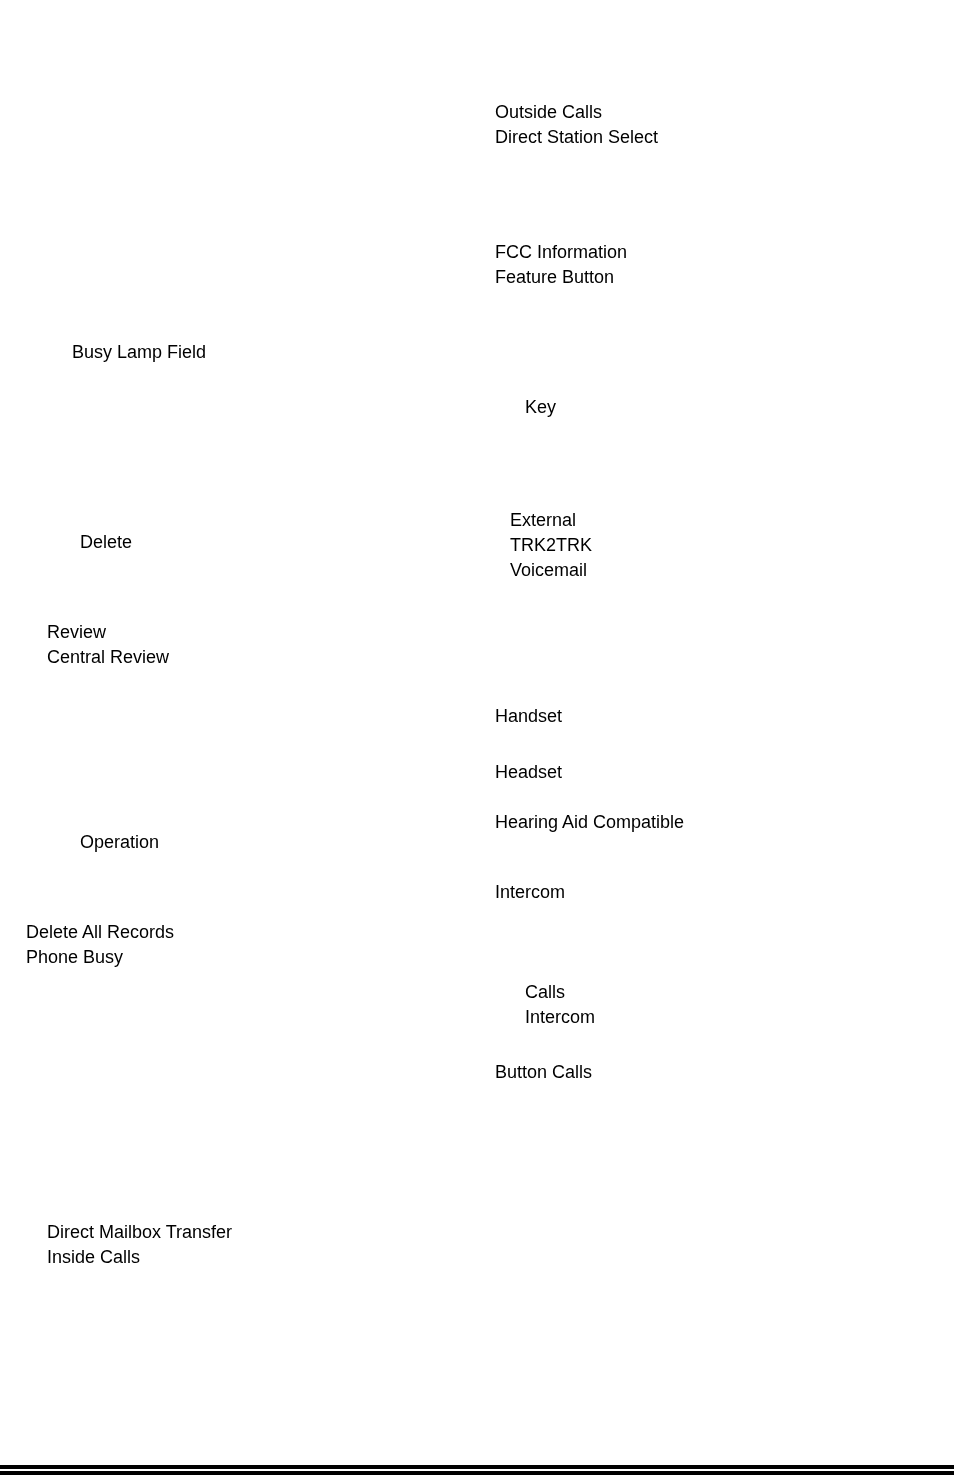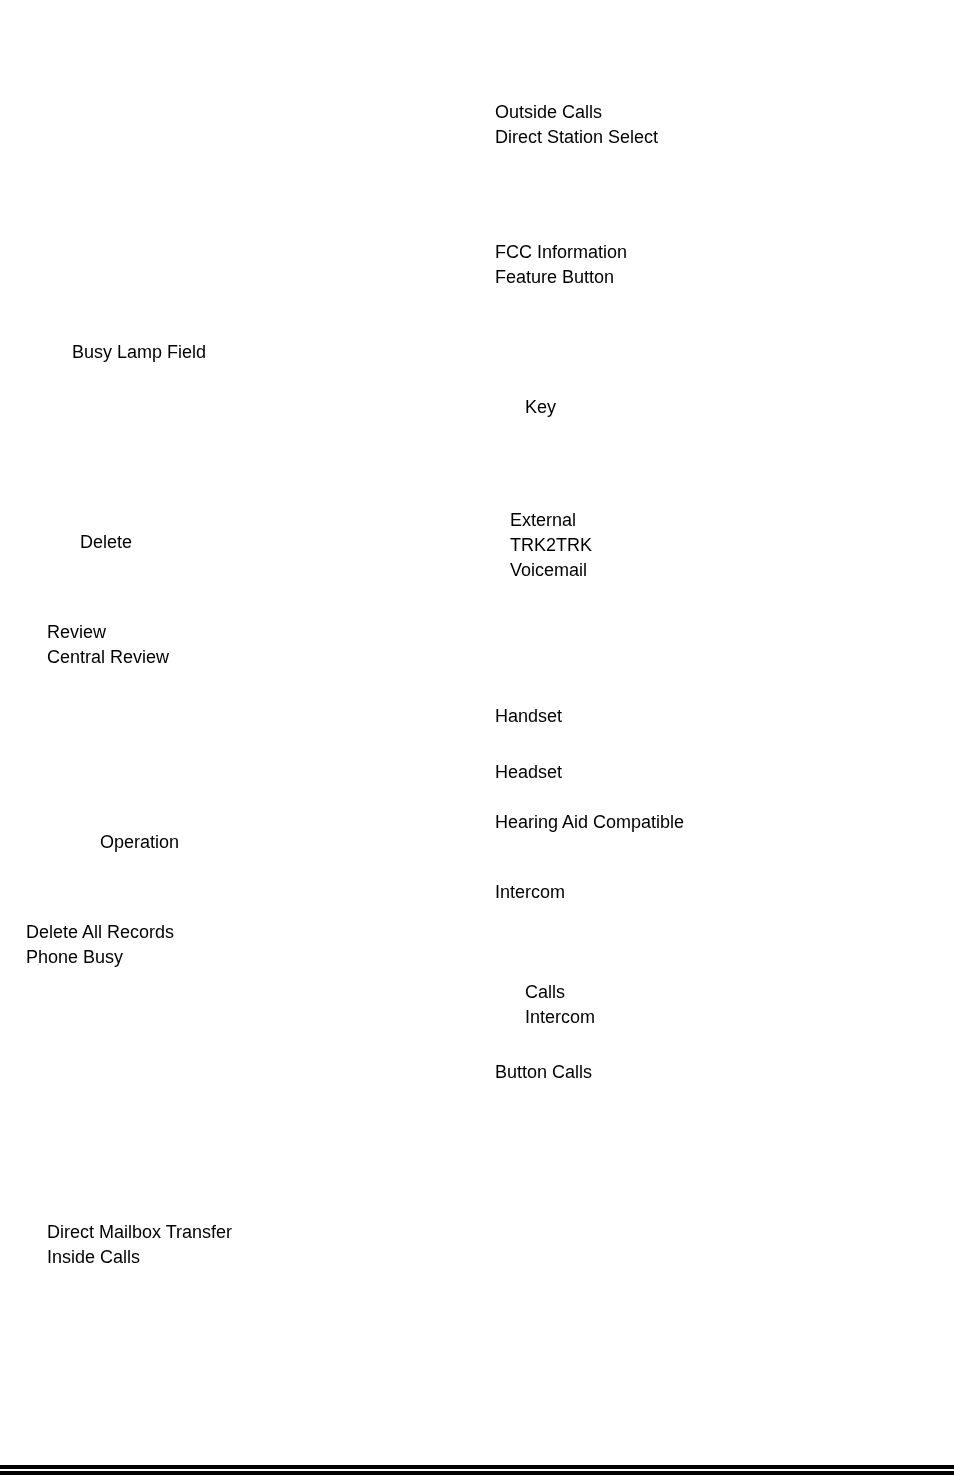--- a/index.html
+++ b/index.html
@@ -81,21 +81,21 @@
     <div class="text-item" style="top: 704px; left: 495px;">
       <div style="line-height: 1.4;">Handset</div>
     </div>
     <div class="text-item" style="top: 760px; left: 495px;">
       <div style="line-height: 1.4;">Headset</div>
     </div>
     <div class="text-item" style="top: 810px; left: 495px;">
       <div style="line-height: 1.4;">Hearing Aid Compatible</div>
     </div>
     <div class="text-item" style="top: 830px; left: 80px;">
-      <div style="line-height: 1.4; margin-left: 20px;">Operation</div>
+      <div style="line-height: 1.4;">Operation</div>
     </div>
     <div class="text-item" style="top: 880px; left: 495px;">
       <div style="line-height: 1.4;">Intercom</div>
     </div>
     <div class="text-item" style="top: 920px; left: 26px;">
       <div style="line-height: 1.4;">Delete All Records</div>
       <div style="line-height: 1.4;">Phone Busy</div>
     </div>
     <div class="text-item" style="top: 980px; left: 525px;">
       <div style="line-height: 1.4;">Calls</div>

